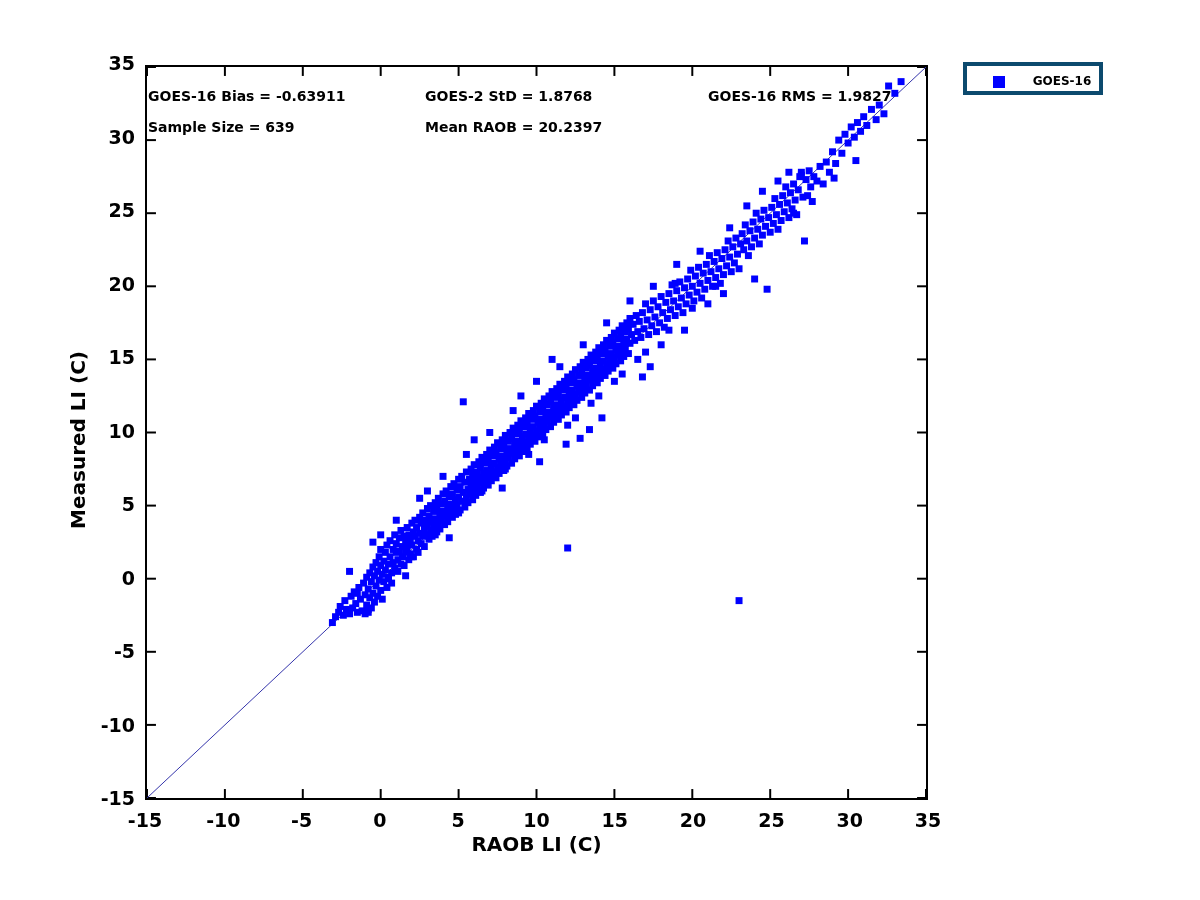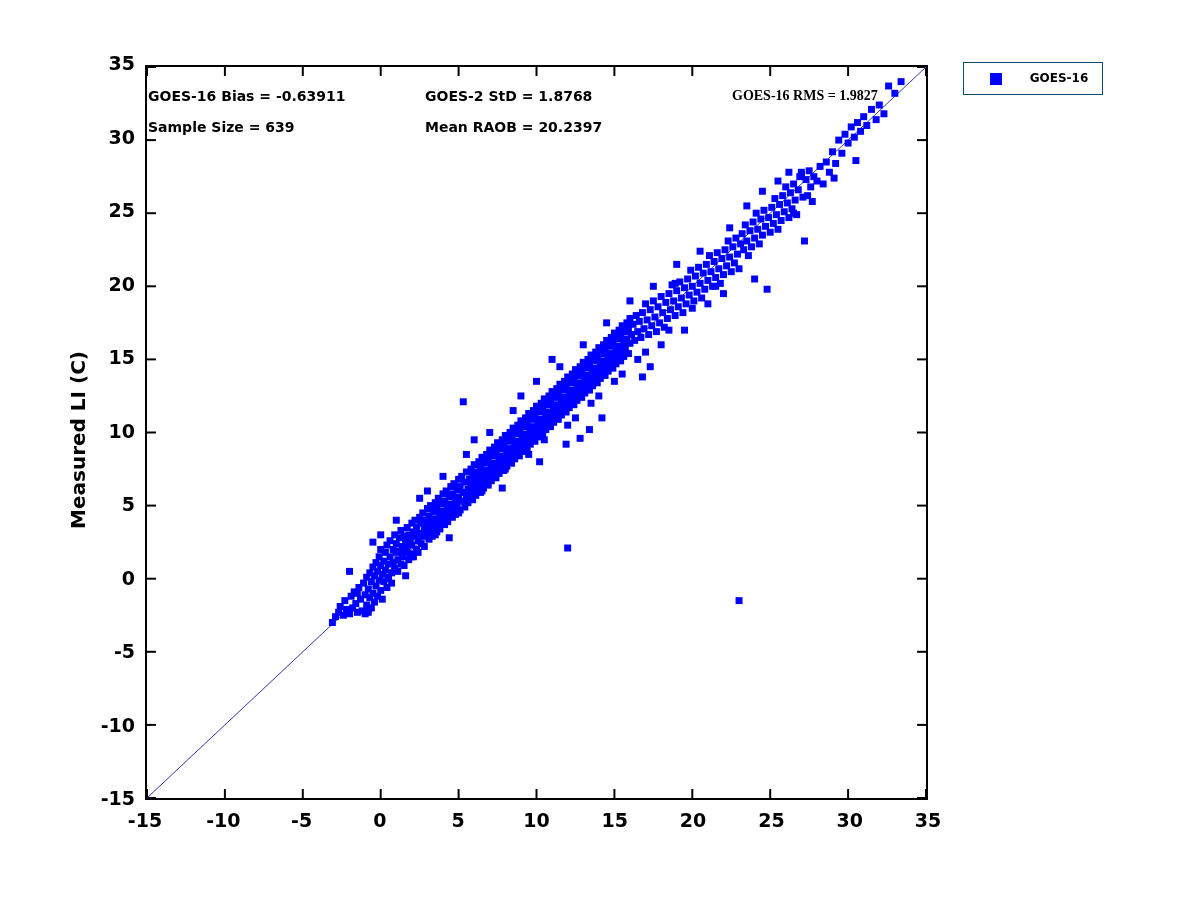--- a/index.html
+++ b/index.html
@@ -112,21 +112,21 @@
     font-weight: bold;
     font-family: "DejaVu Sans", sans-serif;
     white-space: nowrap;
   }
   #legend-box {
     position: absolute;
     left: 963px;
     top: 62px;
     width: 140px;
     height: 33px;
-    border: 1px solid #0c4a6e;
+    border: 4px solid #0c4a6e;
     background: #ffffff;
     box-sizing: border-box;
   }
   #legend-marker {
     position: absolute;
     left: 26px;
     top: 10px;
     width: 12px;
     height: 12px;
   }
@@ -792,26 +792,27 @@
       <div class="tick-label-x" style="left: 234.9px;">0</div>
       <div class="tick-label-x" style="left: 313.2px;">5</div>
       <div class="tick-label-x" style="left: 391.5px;">10</div>
       <div class="tick-label-x" style="left: 469.8px;">15</div>
       <div class="tick-label-x" style="left: 548.1px;">20</div>
       <div class="tick-label-x" style="left: 626.4px;">25</div>
       <div class="tick-label-x" style="left: 704.7px;">30</div>
       <div class="tick-label-x" style="left: 783px;">35</div>
     </div>
 
+  <div id="x-axis-label">RAOB LI (C)</div>
   <div id="y-axis-label">Measured LI (C)</div>
 
   <div id="annotations">
       <div class="stat-text" style="left: 148px; top: 88px;">GOES-16 Bias = -0.63911</div>
       <div class="stat-text" style="left: 425px; top: 88px;">GOES-2 StD = 1.8768</div>
-      <div class="stat-text" style="left: 732px; top: 88px; font-family: Liberation Serif, serif;">GOES-16 RMS = 1.9827</div>
+      <div class="stat-text" style="left: 708px; top: 88px;">GOES-16 RMS = 1.9827</div>
       <div class="stat-text" style="left: 148px; top: 119px; text-align: right;">Sample Size = 639</div>
       <div class="stat-text" style="left: 425px; top: 119px;">Mean RAOB = 20.2397</div>
     </div>
 
   <div id="legend-box">
     <svg id="legend-marker" viewBox="0 0 12 12">
       <rect x="0" y="0" width="12" height="12" fill="#0000FF"></rect>
     </svg>
     <div id="legend-label">GOES-16</div>
   </div>

